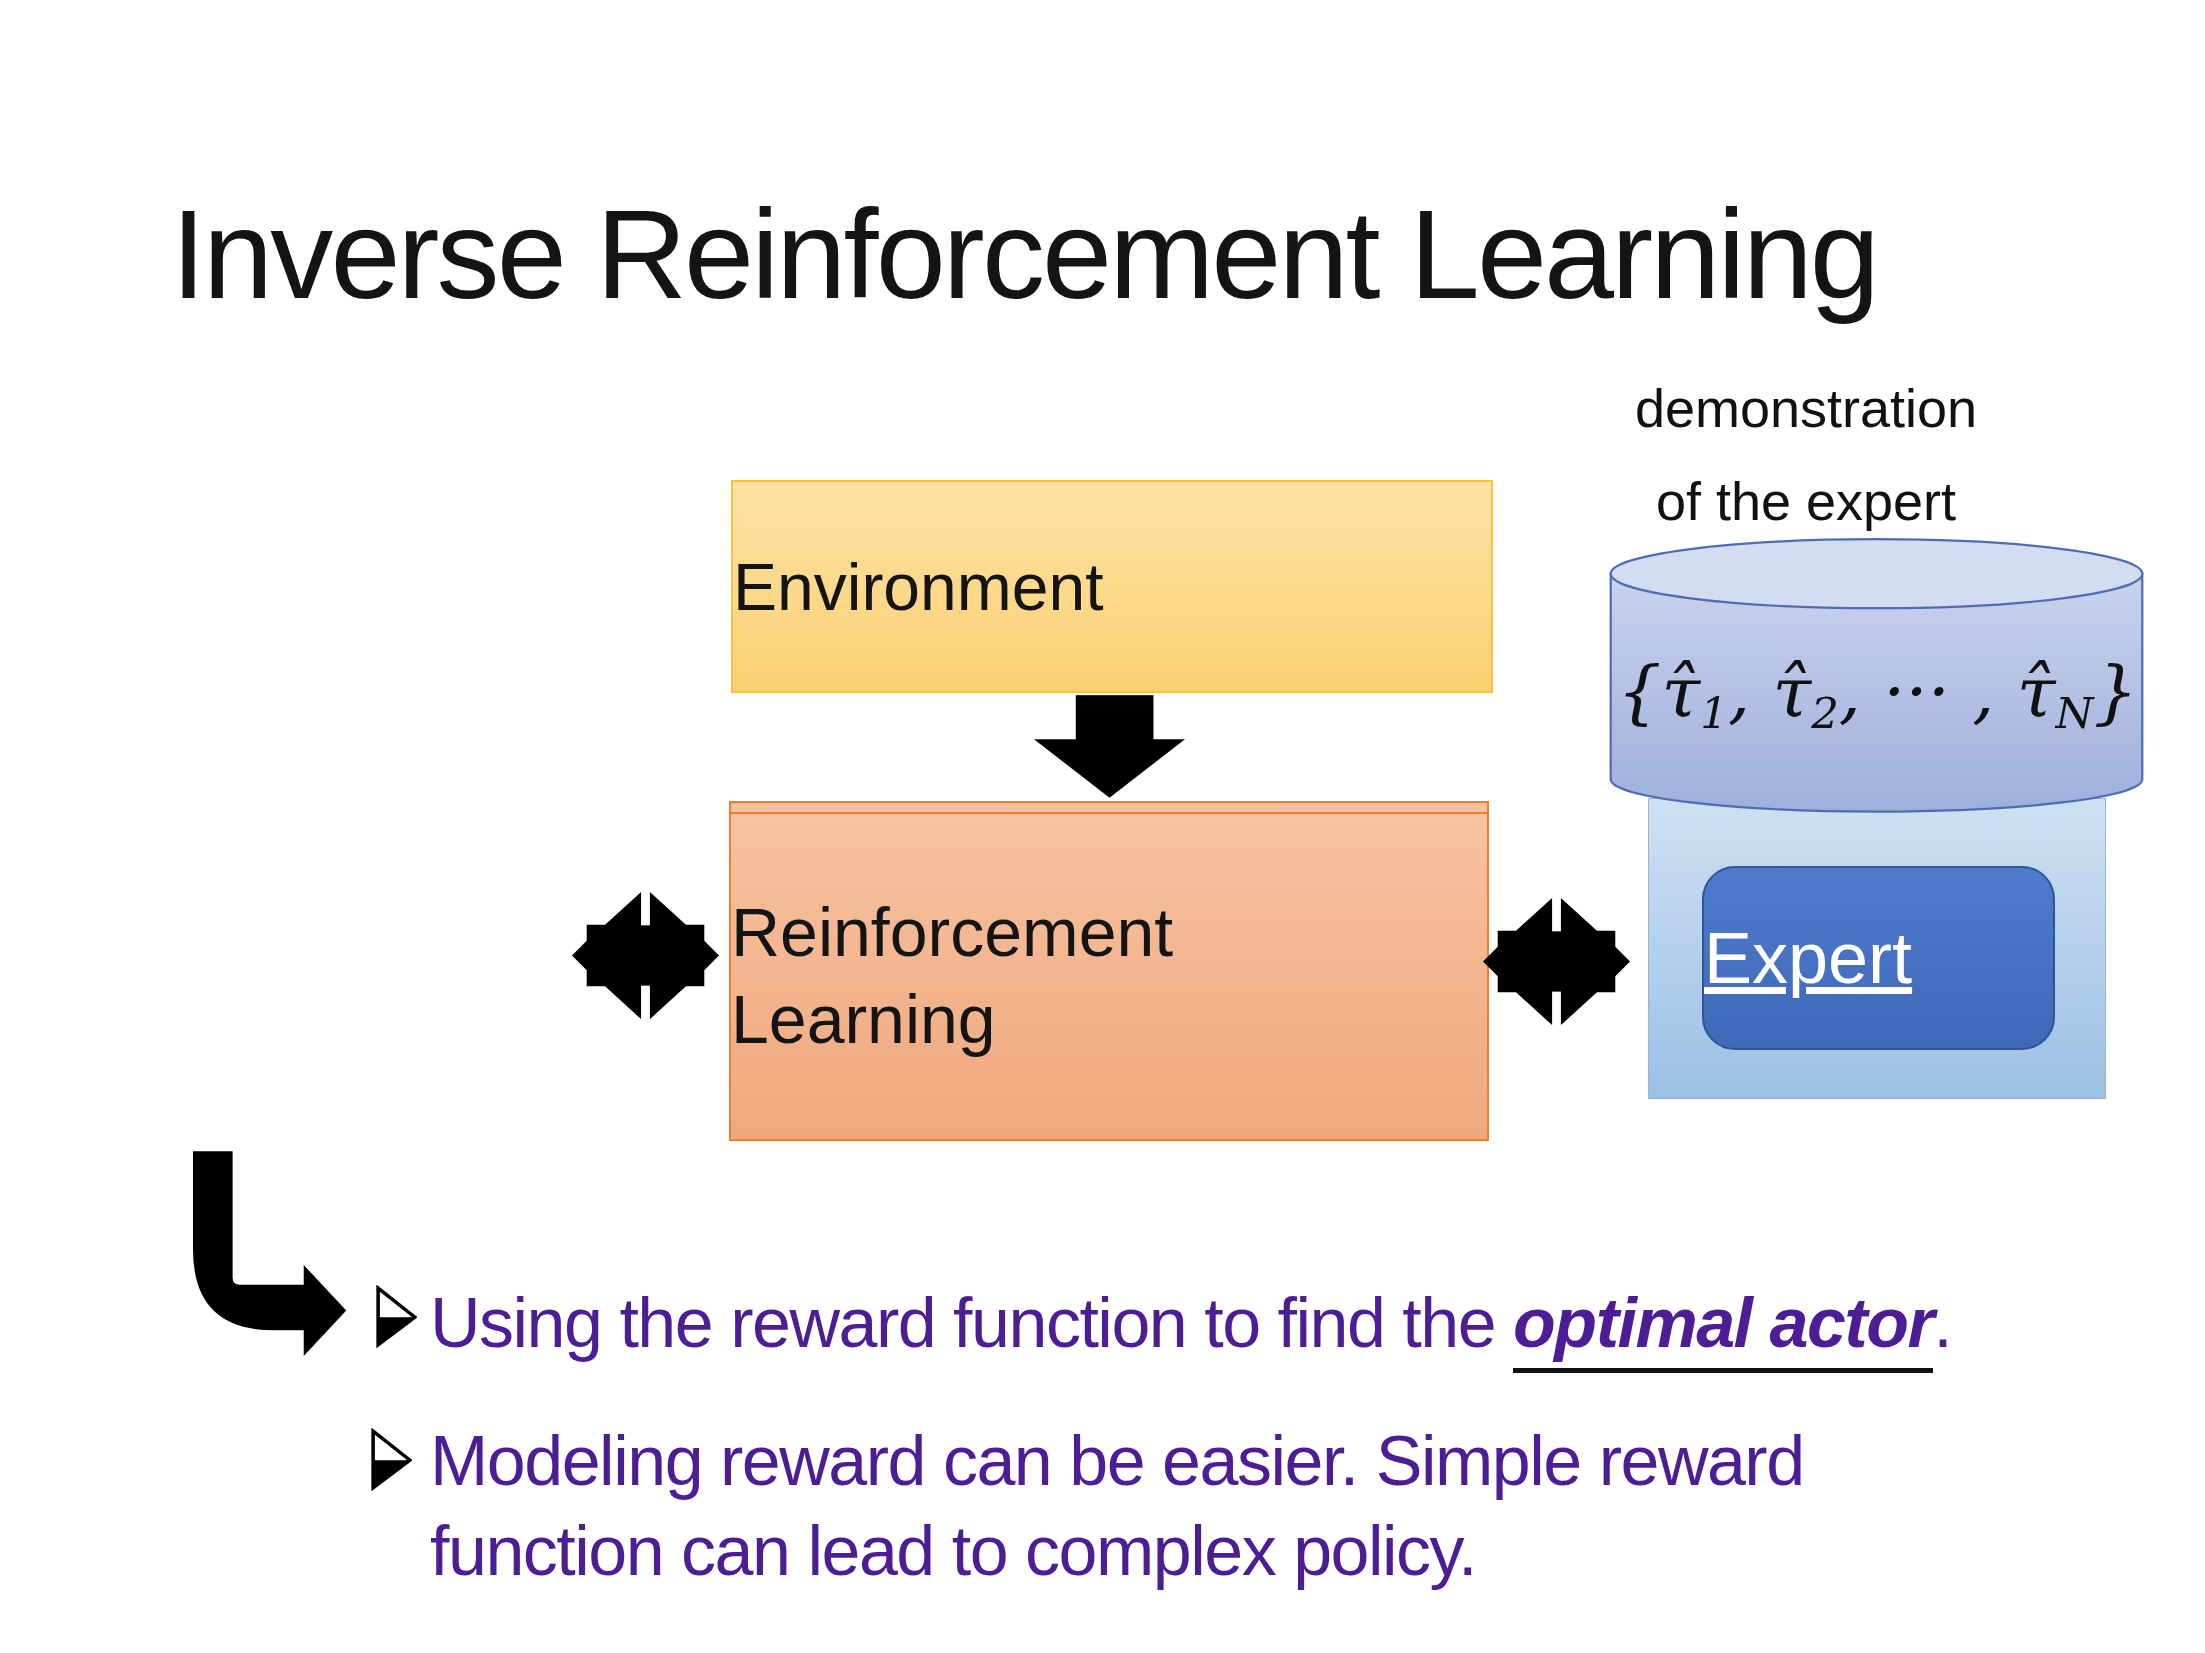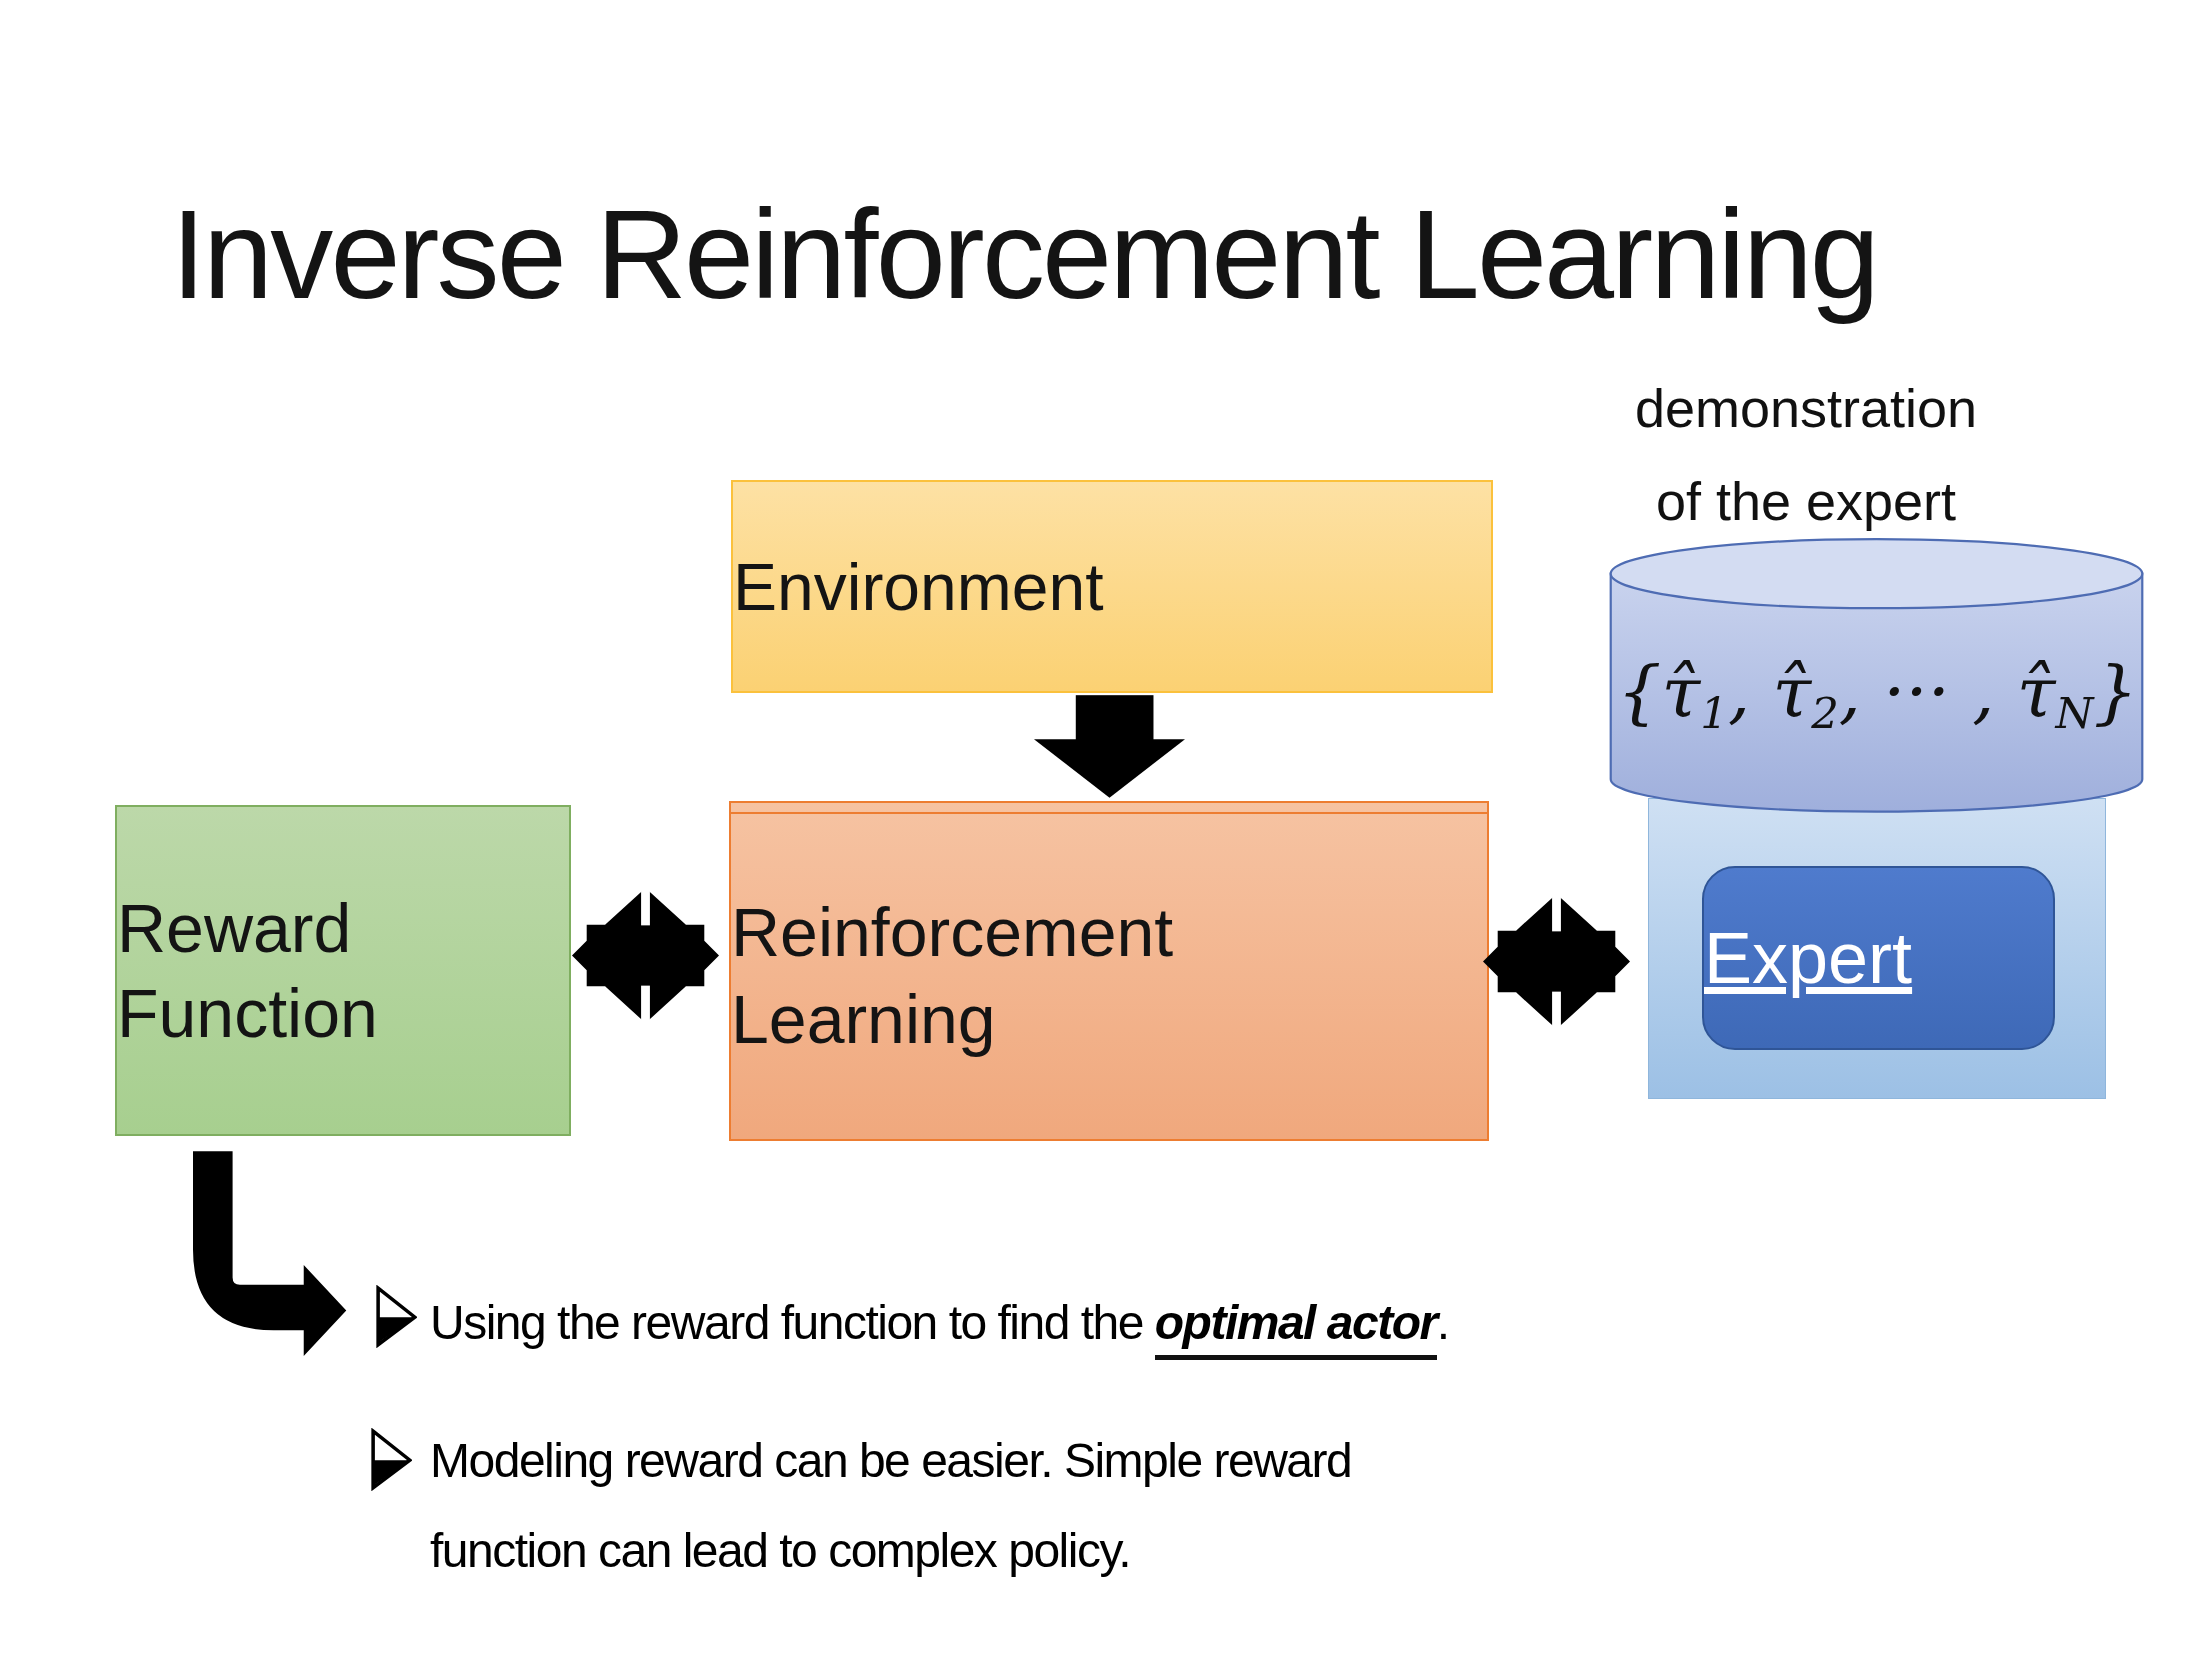--- a/index.html
+++ b/index.html
@@ -25,21 +25,21 @@
   .expert-container{left:1648px;top:798px;width:458px;height:301px;border:1.5px solid;}
   .box-expert{left:1702px;top:866px;width:353px;height:184px;border-width:2.9px;border-radius:33px;
               font-size:72px;}
   .cylinder-svg{left:1608px;top:537px;}
   .formula{
     left:1617px;top:651px;width:519px;
     font-family:"DejaVu Serif",serif;font-style:italic;font-size:70px;color:#111;
     white-space:nowrap;
   }
   .formula sub{font-size:0.62em;font-style:italic;vertical-align:-0.28em;}
-  .bullet-text{font-size:48px;letter-spacing:-1.5px;color:#000000;white-space:nowrap;}
+  .bullet-text{font-size:70px;letter-spacing:-1.5px;color:#4c1d95;white-space:nowrap;}
   .bullet-1{left:430px;top:1279px;line-height:88px;}
   .bullet-2{left:430px;top:1416px;line-height:90px;}
   .emph{font-weight:700;font-style:italic;border-bottom:5.9px solid #111;padding-bottom:5.9px;}
   .arrow-black{fill:#000;}
   svg{display:block;}
 </style>
 </head>
 <body>
 
 <div class="slide">
@@ -59,24 +59,20 @@
     <rect class="arrow-black" x="57" y="0" width="106" height="62"></rect>
     <polygon class="arrow-black" points="0,60 206,60 103,140"></polygon>
   </svg>
 
   <div class="abs box box-rl" style="background: linear-gradient(rgb(246, 195, 162), rgb(240, 168, 125)); border-color: rgb(237, 125, 49);">
     <div class="abs rl-topline"></div>
     <span>Reinforcement</span>
     <span>Learning</span>
   </div>
 
-  <div class="abs box box-reward" style="background: linear-gradient(rgb(188, 216, 169), rgb(167, 207, 143)); border-color: rgb(127, 174, 96);">
-    <span>Reward</span>
-    <span>Function</span>
-  </div>
 
   <svg class="abs" style="left:571px;top:882px" width="149" height="147" viewBox="0 0 200 200">
     <polygon class="arrow-black" points="0,100 20,80 20,58 45,58 100,8 155,58 180,58 180,80 200,100 180,120 180,142 155,142 100,192 45,142 20,142 20,120"></polygon>
     <rect x="94" y="2" width="12" height="57" fill="#ffffff"></rect>
     <rect x="94" y="141" width="12" height="57" fill="#ffffff"></rect>
   </svg>
 
   <svg class="abs" style="left:1482px;top:888px" width="149" height="147" viewBox="0 0 200 200">
     <polygon class="arrow-black" points="0,100 20,80 20,58 45,58 100,8 155,58 180,58 180,80 200,100 180,120 180,142 155,142 100,192 45,142 20,142 20,120"></polygon>
     <rect x="94" y="2" width="12" height="57" fill="#ffffff"></rect>

